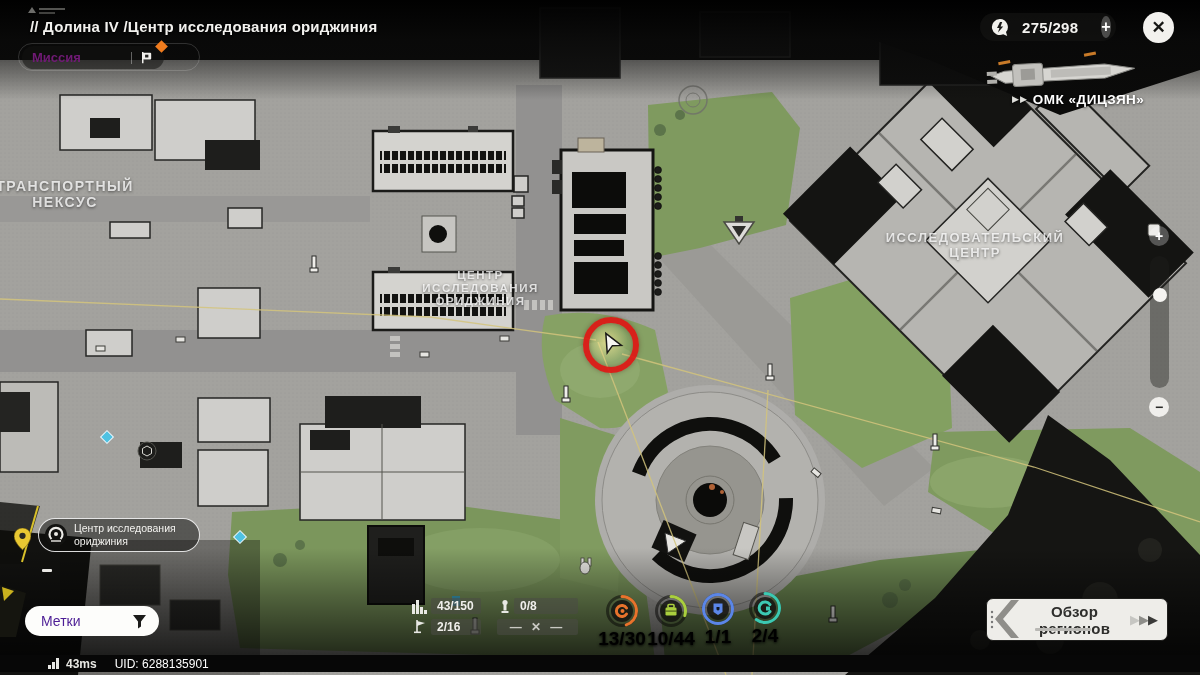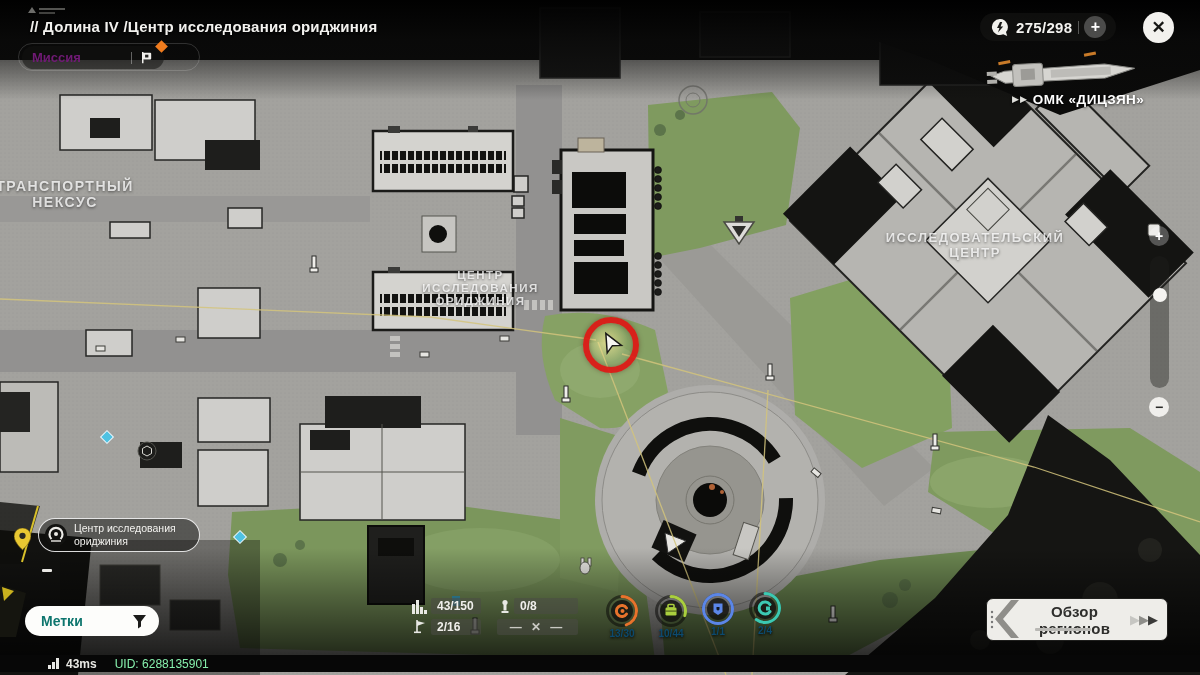--- a/index.html
+++ b/index.html
@@ -24,21 +24,21 @@
   .breadcrumb{position:absolute;left:30px;top:18px;color:#f2f1ee;font-size:15px;font-weight:bold;
     text-shadow:0 1px 2px rgba(0,0,0,.8);letter-spacing:.2px;}
   .mission-outline{position:absolute;left:18px;top:43px;width:182px;height:28px;border-radius:14px;
     border:1px solid rgba(255,255,255,.16);}
   .mission{position:absolute;left:22px;top:46px;width:142px;height:23px;border-radius:12px;
     background:rgba(18,18,16,.55);display:flex;align-items:center;padding:0 10px;cursor:pointer;}
   .m-label{color:#701a75;font-size:13px;font-weight:bold;flex:1;}
   .m-div{width:1px;height:12px;background:rgba(255,255,255,.35);margin:0 7px;}
   .m-diamond{position:absolute;right:-2px;top:-4px;width:9px;height:9px;background:#f07c1e;transform:rotate(45deg);}
   .energy{position:absolute;left:980px;top:13px;width:136px;height:28px;border-radius:14px;
-    background:rgba(22,22,20,.6);display:flex;align-items:center;padding:0 6px 0 10px;}
+    background:rgba(22,22,20,.6);display:flex;align-items:center;padding:0 6px 0 10px;gap:6px;}
   .e-val{color:#f4f3f0;font-size:15px;font-weight:bold;margin:0 6px 0 6px;letter-spacing:.3px;}
   .e-div{width:1px;height:13px;background:rgba(255,255,255,.3);margin-right:5px;}
   .e-plus{width:22px;height:22px;border-radius:50%;border:none;background:rgba(255,255,255,.25);
     color:#fff;font-size:16px;font-weight:bold;line-height:20px;padding:0;cursor:pointer;}
   .close{position:absolute;left:1143px;top:12px;width:31px;height:31px;border-radius:50%;border:none;
     background:#f2f1ee;color:#161614;font-size:17px;font-weight:bold;cursor:pointer;padding:0;}
 
   
   .ship{position:absolute;left:985px;top:50px;}
   .shiplabel{position:absolute;left:1012px;top:90px;color:#fff;text-shadow:0 1px 3px rgba(0,0,0,.8);}
@@ -55,50 +55,50 @@
   .z-handle{position:absolute;left:2.5px;top:32px;width:14px;height:14px;border-radius:50%;background:#f5f4f1;cursor:grab;}
 
   
   .obj-pin{position:absolute;left:14px;top:528px;}
   .objective{position:absolute;left:38px;top:518px;width:162px;height:34px;border-radius:17px;
     border:1.5px solid rgba(255,255,255,.85);background:rgba(12,12,10,.5);display:flex;align-items:center;
     padding:0 8px 0 5px;cursor:pointer;}
   .o-text{color:#f2f1ee;font-size:10.5px;font-weight:normal;line-height:1.2;margin-left:6px;}
   .markers{position:absolute;left:25px;top:606px;width:134px;height:30px;border-radius:15px;border:none;
     background:#fdfdfb;display:flex;align-items:center;padding:0 12px 0 16px;cursor:pointer;}
-  .markers span:first-child{color:#0f766e;font-size:14px;font-weight:bold;flex:1;text-align:left;}
+  .markers span:first-child{color:#4c1d95;font-size:14px;font-weight:normal;flex:1;text-align:left;}
 
   
   .s-icon{position:absolute;}
   .s-box{position:absolute;height:16px;background:rgba(75,75,70,.55);border-radius:2px;
     color:#f0efec;font-size:12px;font-weight:bold;line-height:16px;padding-left:6px;}
   .s-box.center{text-align:center;padding-left:0;color:#c9c9c3;letter-spacing:3px;}
 
   
   .coll{position:absolute;width:48px;text-align:center;}
-  .coll-label{color:#0c4a6e;font-size:10px;font-weight:bold;text-shadow:0 1px 3px #000;margin-top:-1px;}
+  .coll-label{color:#000000;font-size:19px;font-weight:bold;text-shadow:0 1px 3px #000;margin-top:-1px;}
   .ring-bg{fill:none;stroke:rgba(10,10,8,.55);stroke-width:3;}
   .ring-arc{fill:none;stroke-width:3;stroke-linecap:round;}
   .coin-bg{fill:rgba(18,18,16,.82);}
 
   
   .region{position:absolute;left:986px;top:598px;width:182px;height:43px;border-radius:7px;border:1px solid #1f1f1d;
     background:#eeede9;display:flex;align-items:center;padding:0 10px 0 0;cursor:pointer;overflow:hidden;}
   .r-chev{width:34px;height:43px;flex:0 0 34px;}
   .r-label{color:#2e2e2c;font-size:15px;font-weight:bold;margin-left:4px;letter-spacing:.2px;position:relative;}
   .r-arrows{margin-left:6px;font-size:13px;letter-spacing:-1px;}
   .ra1{color:#c6c6c2;}.ra2{color:#8e8e8a;}.ra3{color:#3a3a38;}
   .r-sub{position:absolute;left:48px;top:29px;width:56px;height:3px;background:#b9b8b4;border-radius:1px;}
 
   
   .statusbar{position:absolute;left:0;top:655px;width:1200px;height:17px;background:#070707;
     display:flex;align-items:center;}
   .p-icon{margin-left:48px;}
   .p-val{color:#e8e8e4;font-size:12px;font-weight:bold;margin-left:6px;}
-  .uid{color:#86efac;font-size:12px;margin-left:18px;}
+  .uid{color:#ffffff;font-size:12px;margin-left:18px;}
 
   
   .redcircle{position:absolute;left:583px;top:317px;width:56px;height:56px;border-radius:50%;
     border:6px solid rgba(222,22,20,.92);box-shadow:0 0 5px rgba(60,0,0,.35), inset 0 0 4px rgba(60,0,0,.3);}
   .glow{position:absolute;left:585px;top:322px;width:44px;height:40px;border-radius:50%;
     background:radial-gradient(circle,rgba(243,232,150,.75) 0%,rgba(243,232,150,0) 70%);}
 
   
   .deco1{position:absolute;left:0;top:502px;}
   .deco2{position:absolute;left:0;top:585px;}

